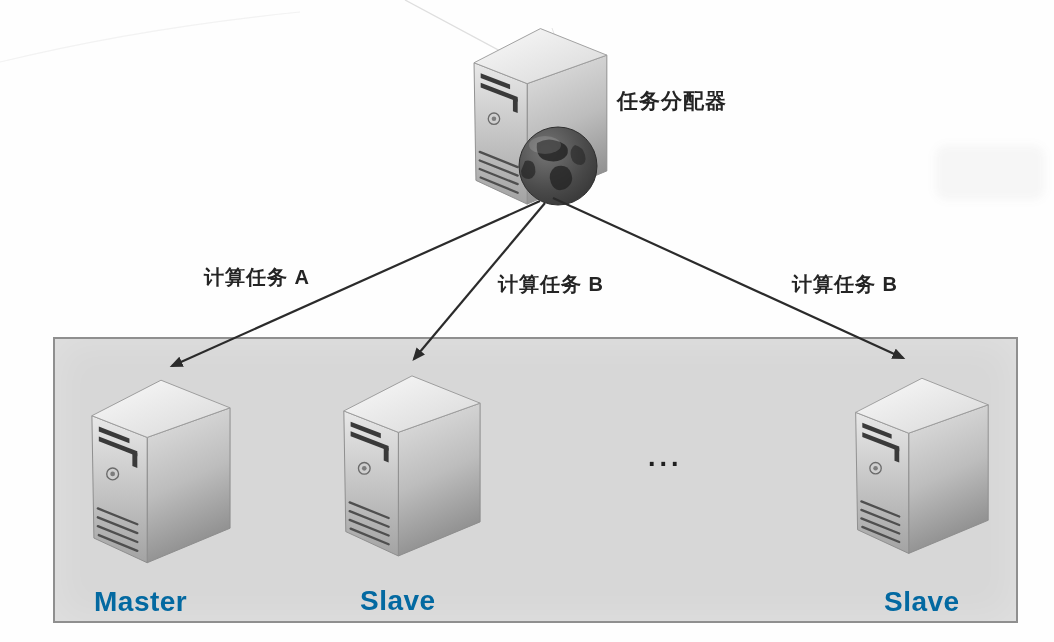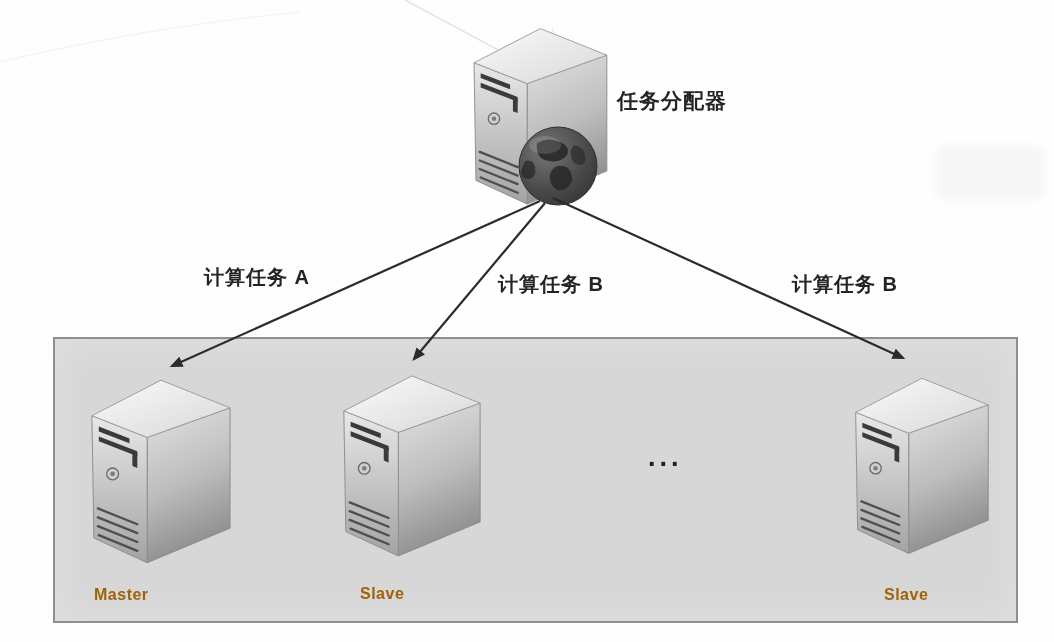--- a/index.html
+++ b/index.html
@@ -12,21 +12,21 @@
     font-family: "Liberation Sans", sans-serif;
   }
   .lbl {
     position: absolute;
     color: #1d1d1d;
     font-weight: bold;
     white-space: nowrap;
     user-select: none;
   }
   .lbl-cn { font-size: 20px; letter-spacing: 1px; color: #242424; }
-  .lbl-en { font-size: 16px; letter-spacing: 0.5px; color: #a16207; }
+  .lbl-en { font-size: 28px; letter-spacing: 0.5px; color: #0369a1; }
   .cluster-box {
     position: absolute;
     left: 53px;
     top: 337px;
     width: 965px;
     height: 286px;
     background: #d7d7d7;
     border: 2px solid #8f8f8f;
     box-sizing: border-box;
     box-shadow: inset 0 0 40px rgba(255,255,255,0.25);

